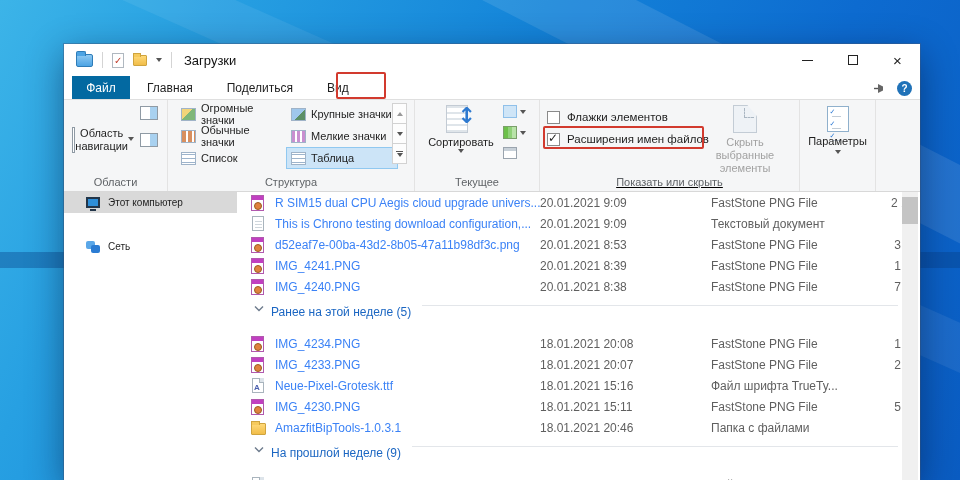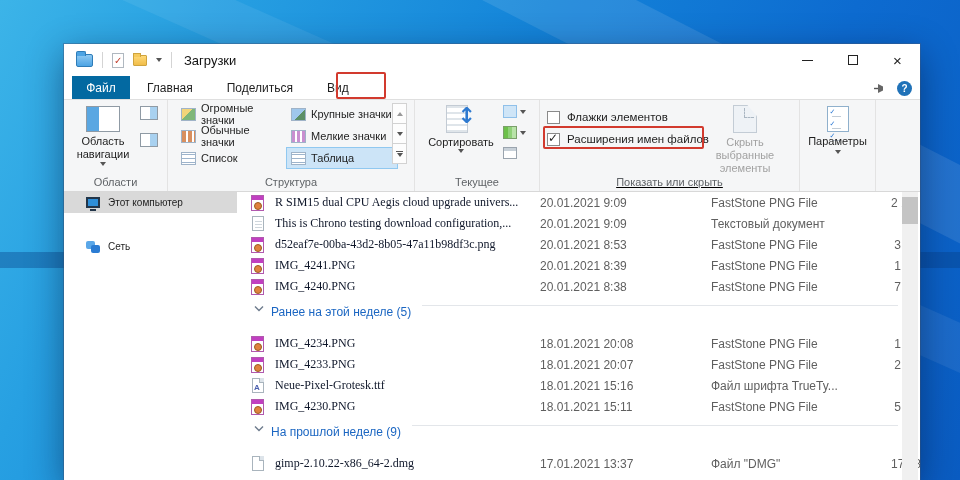--- a/index.html
+++ b/index.html
@@ -48,21 +48,21 @@
   .rgroup { position:relative; border-right:1px solid #e3e3e3; display:flex; flex-direction:column; }
   .rcontent { flex:1; position:relative; }
   .glabel { height:16px; font-size:11px; color:#5f6367; text-align:center; line-height:14px; }
   .g-panes { width:104px; }
   .g-layout { width:247px;gap:32px; }
   .g-view { width:125px; }
   .g-showhide { width:260px;text-decoration:underline; }
   .g-options { width:76px; }
   .g-tail { flex:1; border-right:none; }
 
-  .navpane-btn { position:absolute; left:8px; top:3px; width:62px; height:70px; display:flex; flex-direction:column; align-items:center; }
+  .navpane-btn { position:absolute; left:8px; top:3px; width:62px; height:70px; display:flex; flex-direction:row; align-items:center; }
   .navpane-icon { width:34px; height:26px; border:1px solid #8f9aa4; background:linear-gradient(to right,#5aa7e2 0 38%,#fff 38%); margin-top:3px; }
   .blabel { font-size:11px; color:#1e1e1e; text-align:center; line-height:13px; margin-top:3px; }
   .navpane-btn .caret { margin-top:1px; }
   .pane-minis { position:absolute; left:76px; top:6px; display:flex; flex-direction:column; gap:13px; }
   .mini-pane { width:18px; height:14px; border:1px solid #8f9aa4; background:linear-gradient(to right,#fff 0 55%,#a8d1f0 55%); }
 
   .gallery { position:absolute; left:8px; top:3px; display:grid; grid-auto-flow:column; grid-template-rows:repeat(3,22px); grid-template-columns:110px 112px; }
   .gitem { display:flex; align-items:center; gap:5px; padding:0 4px; font-size:11px; color:#1e1e1e; border:1px solid transparent; }
   .gitem.sel { background:#cce4f7; border-color:#90c8f0; }
   .licon { width:15px; height:13px; flex:0 0 15px; border:1px solid #9fb3c8; background:#fff; position:relative; }
@@ -112,21 +112,21 @@
   .side-item.sel { background:#d9d9d9; }
   .side-item + .side-item { margin-top:23px;text-align:center; }
   .computer-icon { width:14px; height:11px; background:#2e8fd9; border:2px solid #23364a; position:relative; flex:0 0 14px; }
   .computer-icon::after { content:""; position:absolute; left:2px; bottom:-5px; width:6px; height:2px; background:#23364a; }
   .network-icon { width:14px; height:11px; position:relative; flex:0 0 14px; }
   .network-icon::before { content:""; position:absolute; left:0; top:0; width:9px; height:8px; background:#5aa7e8; border-radius:2px; }
   .network-icon::after { content:""; position:absolute; left:5px; top:4px; width:9px; height:8px; background:#2b7cd3; border-radius:2px; }
 
   .filelist { flex:1; position:relative; padding-left:14px; overflow:hidden; }
   .lrow { display:grid; grid-template-columns:24px 265px 171px 180px 1fr; align-items:center; height:21px; }
-  .cell-name { font-size:12px; color:#0f172a; white-space:nowrap; overflow:hidden;font-family:Liberation Serif, serif; }
+  .cell-name { font-size:12px; color:#3b82f6; white-space:nowrap; overflow:hidden; }
   .cell-date, .cell-type { font-size:12px; color:#5f5f5f; white-space:nowrap; }
   .cell-size { font-size:12px; color:#5f5f5f; text-align:right; padding-right:19px; white-space:nowrap; }
   .lgroup { display:flex; align-items:flex-start; height:24px; margin-top:8px; margin-bottom:4px; gap:7px; padding-left:3px; }
   .lgroup-label { font-size:12px; color:#1b66c2; white-space:nowrap; }
   .lgroup-line { flex:1; height:1px; background:#e3e6ea; margin-right:22px; margin-left:4px; }
 
   .ficon { width:14px; height:16px; position:relative; display:inline-block; }
   .faststone-png-icon { width:13px; height:16px; background:#fff; border:1px solid #b159ae; }
   .faststone-png-icon::before { content:""; position:absolute; left:0; top:0; width:100%; height:4px; background:#c13fc1; }
   .faststone-png-icon::after { content:""; position:absolute; left:2px; top:6px; width:6px; height:6px; border-radius:50%; background:#e0823e; border:1px solid #9a5b22; }
@@ -393,20 +393,27 @@
             <span class="cell-type">Файл шрифта TrueTy...</span>
             <span class="cell-size"></span>
           </div>
           <div class="lrow">
             <span class="ficon faststone-png-icon"></span>
             <span class="cell-name">IMG_4230.PNG</span>
             <span class="cell-date">18.01.2021 15:11</span>
             <span class="cell-type">FastStone PNG File</span>
             <span class="cell-size">5</span>
           </div>
+          <div class="lrow">
+            <span class="ficon folder-icon"></span>
+            <span class="cell-name">AmazfitBipTools-1.0.3.1</span>
+            <span class="cell-date">18.01.2021 20:46</span>
+            <span class="cell-type">Папка с файлами</span>
+            <span class="cell-size"></span>
+          </div>
           <div class="lgroup">
             <svg width="10" height="7">
               <polyline points="1,1.5 5,5.5 9,1.5" fill="none" stroke="#6d7b8d" stroke-width="1.4"></polyline>
             </svg>
             <span class="lgroup-label">На прошлой неделе (9)</span>
             <div class="lgroup-line"></div>
           </div>
           <div class="lrow">
             <span class="ficon generic-file-icon"></span>
             <span class="cell-name">gimp-2.10.22-x86_64-2.dmg</span>

